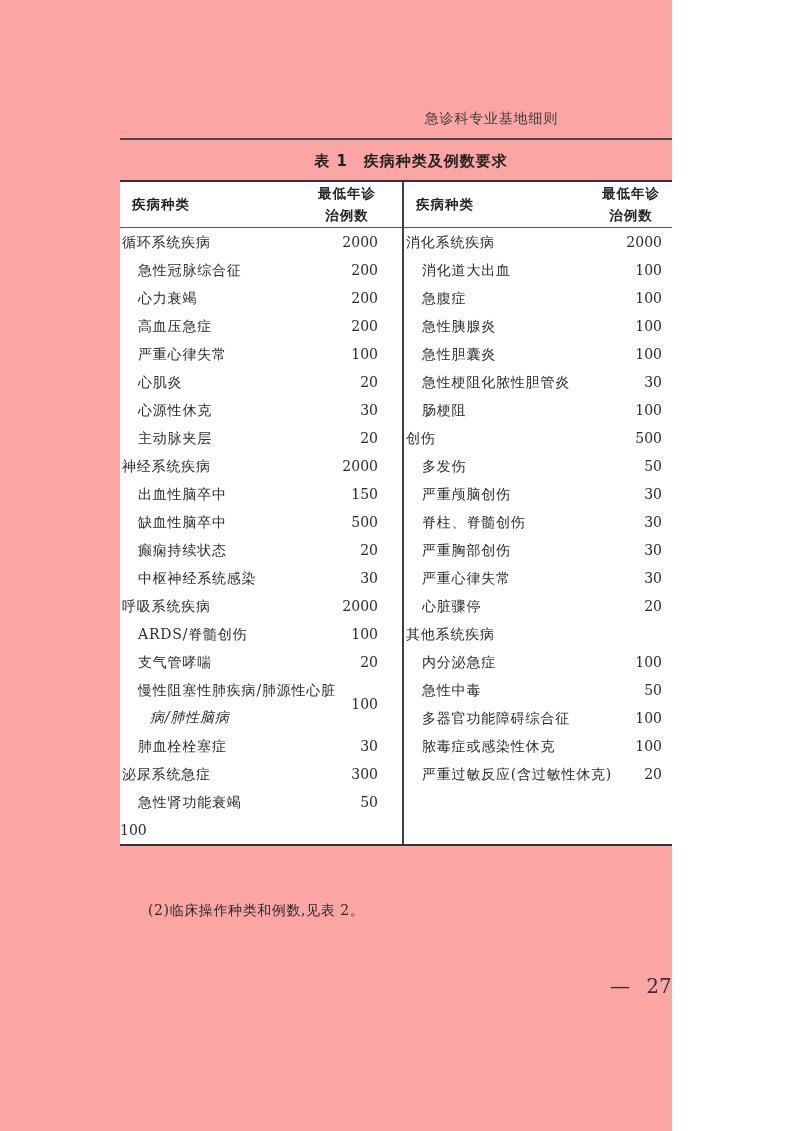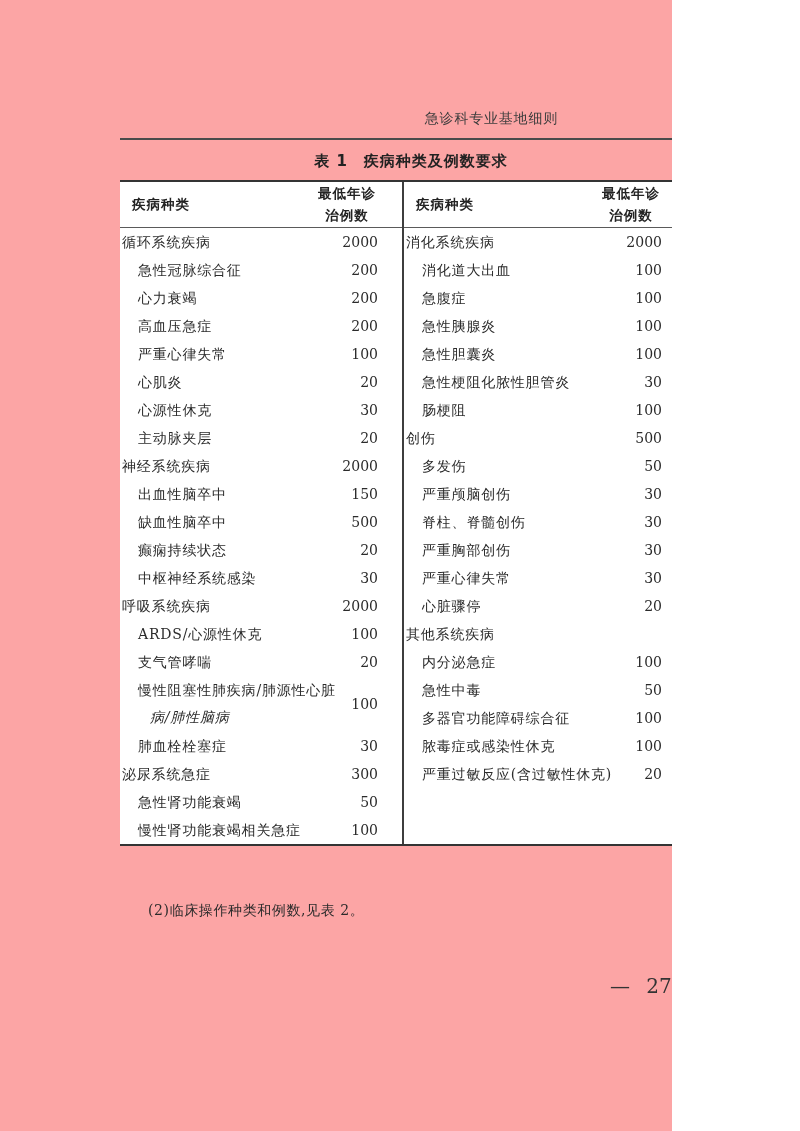--- a/index.html
+++ b/index.html
@@ -131,21 +131,21 @@
           </div>
           <div class="trow">
             <div class="tlabel ind">中枢神经系统感染</div>
             <div class="tvalue">30</div>
           </div>
           <div class="trow">
             <div class="tlabel">呼吸系统疾病</div>
             <div class="tvalue">2000</div>
           </div>
           <div class="trow">
-            <div class="tlabel ind">ARDS/心源性休克</div>
+            <div class="tlabel ind">ARDS/脊髓创伤</div>
             <div class="tvalue">100</div>
           </div>
           <div class="trow">
             <div class="tlabel ind">支气管哮喘</div>
             <div class="tvalue">20</div>
           </div>
           <div class="trow two-line">
             <div class="tlabel ind">
               <div>慢性阻塞性肺疾病/肺源性心脏</div>
               <div class="l2">病/肺性脑病</div>
@@ -158,21 +158,20 @@
           </div>
           <div class="trow">
             <div class="tlabel">泌尿系统急症</div>
             <div class="tvalue">300</div>
           </div>
           <div class="trow">
             <div class="tlabel ind">急性肾功能衰竭</div>
             <div class="tvalue">50</div>
           </div>
           <div class="trow">
-            <div class="tlabel ind">慢性肾功能衰竭相关急症</div>
             <div class="tvalue">100</div>
           </div>
         </div>
     </div>
     <div class="half half-right">
       <div class="thead">
         <span class="hlabel">疾病种类</span>
         <span class="hvalue"><span>最低年诊</span><br><span>治例数</span></span>
       </div>
       <div id="right-rows">

